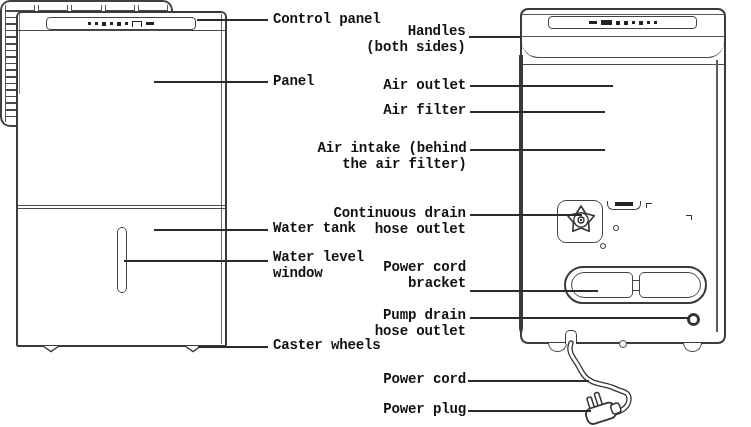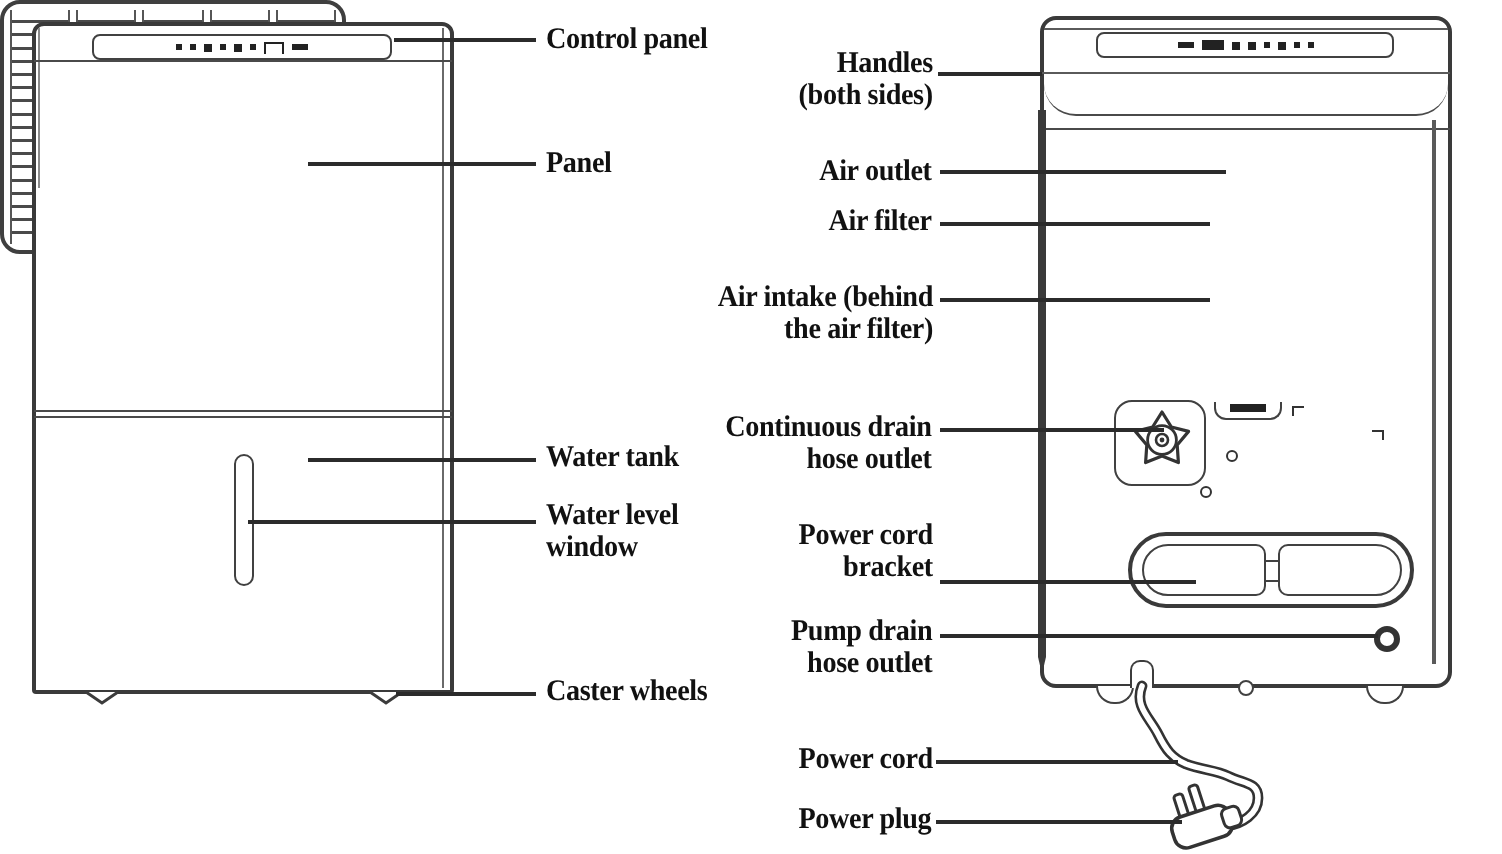--- a/index.html
+++ b/index.html
@@ -1,17 +1,17 @@
 <!DOCTYPE html>
 <html><head>
 <meta charset="utf-8">
 <style>
   html,body{margin:0;padding:0;background:#fff;}
   .canvas{position:relative;width:751px;height:427px;background:#fff;overflow:hidden;
-          font-family:Liberation Serif, serif;}
+          font-family:Liberation Mono, monospace;}
   .label{position:absolute;font-weight:bold;font-size:15px;line-height:16px;color:#111;
          white-space:pre-line;letter-spacing:-0.2px;transform:scaleX(0.94);}
   .llabel{transform-origin:left top;text-align:left;}
   .rlabel{transform-origin:right top;text-align:right;}
   .ln{position:absolute;height:2px;background:#2b2b2b;}
   .thin{position:absolute;background:#4a4a4a;}
   .outline{position:absolute;border:2px solid #3a3a3a;background:#fff;box-sizing:border-box;}
   .outline1{position:absolute;border:1.5px solid #414141;background:#fff;box-sizing:border-box;}
   
   .front-body{left:16px;top:11px;width:211px;height:336px;border-radius:6px 6px 2px 2px;}

